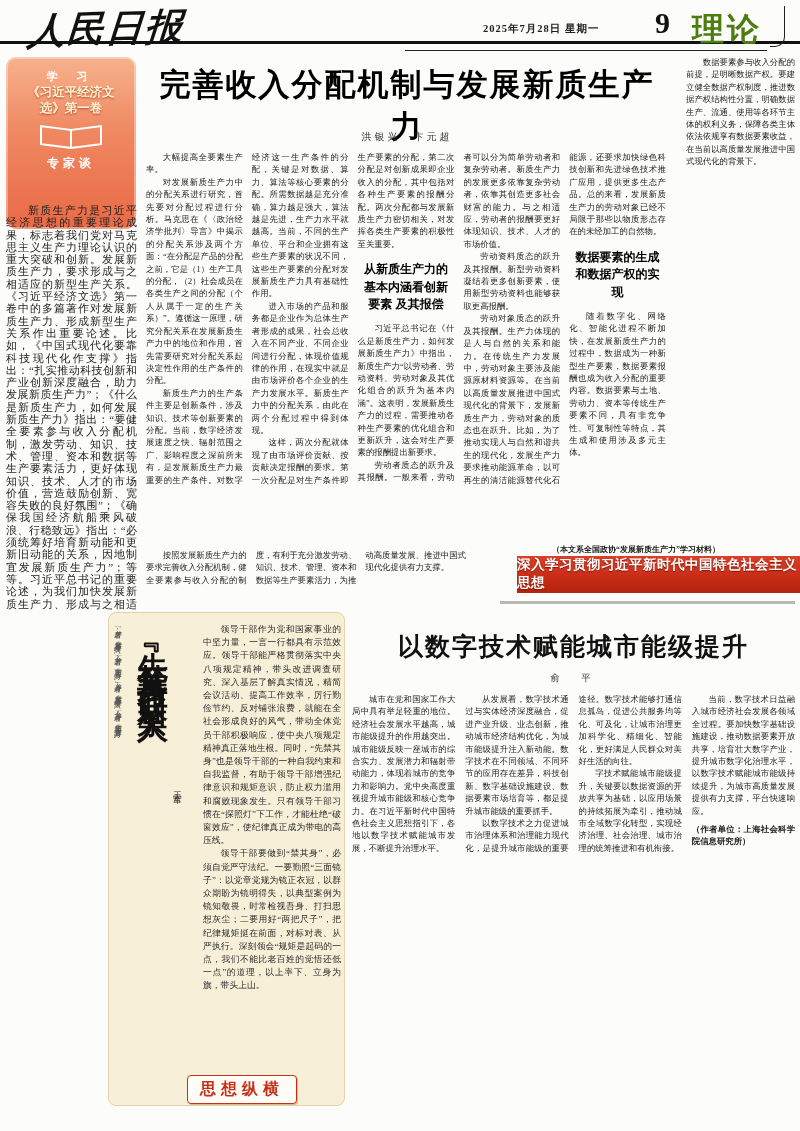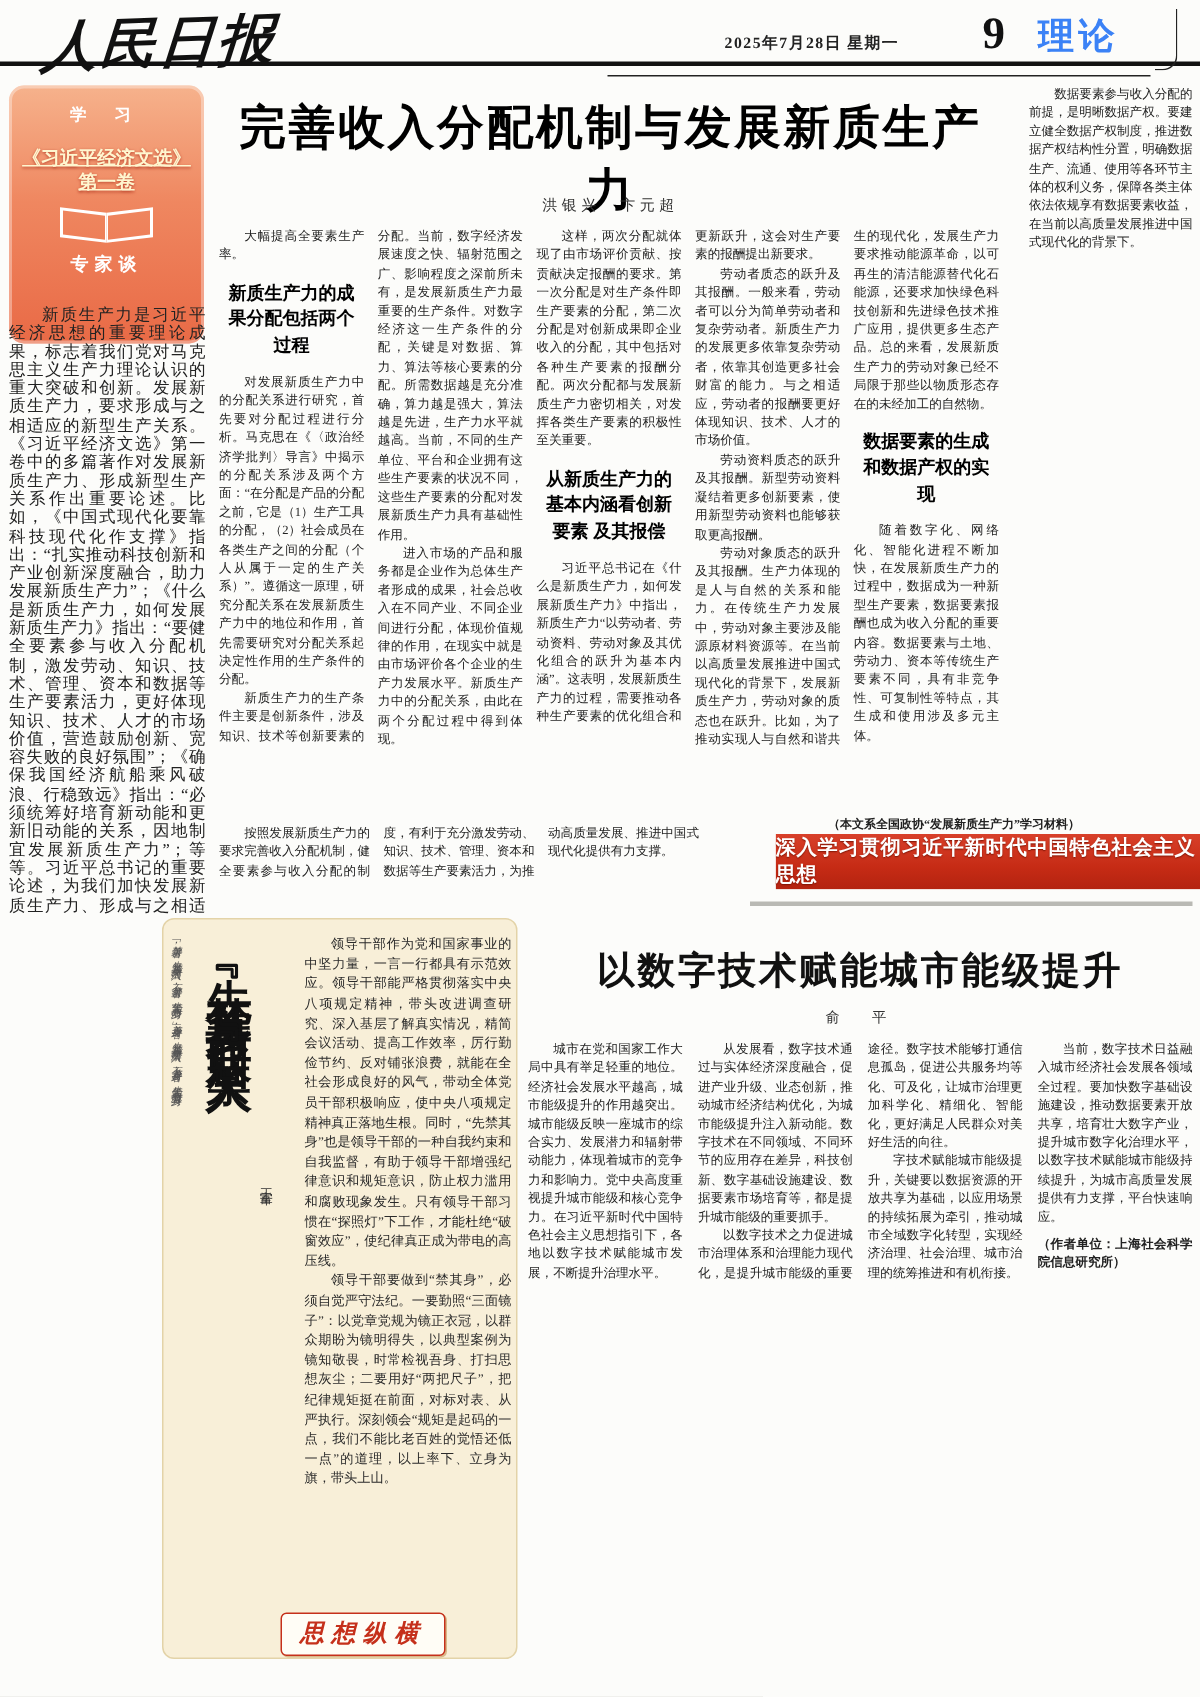--- a/index.html
+++ b/index.html
@@ -5,30 +5,30 @@
   html,body{margin:0;padding:0;background:#e8e8e4;}
   #page{position:relative;width:800px;height:1131px;background:#fcfcfa;margin:0 auto;
         font-family:"Liberation Serif","DejaVu Serif",serif;color:#1c1c1c;overflow:hidden;}
   
   #masthead{position:absolute;left:28px;top:4px;font-size:37px;font-weight:900;
             font-style:italic;transform:skewX(-6deg) rotate(-2deg);letter-spacing:2px;color:#111;}
   #headrule{position:absolute;left:0;top:41px;width:800px;height:3px;background:#111;}
   #headrule2{position:absolute;left:405px;top:50px;width:362px;height:1px;background:#222;}
   #dateline{position:absolute;left:483px;top:22px;font-size:10.5px;font-weight:bold;color:#222;letter-spacing:1px;}
   #pagenum{position:absolute;left:655px;top:6px;font-size:30px;font-weight:900;color:#111;}
-  #sectionname{position:absolute;left:692px;top:8px;font-size:24px;font-weight:900;letter-spacing:3px;color:#3b82f6;}
+  #sectionname{position:absolute;left:692px;top:8px;font-size:32px;font-weight:900;letter-spacing:3px;color:#4d7c0f;}
   #bracket{position:absolute;left:770px;top:6px;width:14px;height:40px;
            border-right:1.5px solid #222;border-bottom:1.5px solid #222;border-bottom-right-radius:10px;}
   
   #expertbox{position:absolute;left:6px;top:57px;width:130px;height:172px;border-radius:10px;
              background:linear-gradient(180deg,#f6b28c 0%,#ef8760 45%,#e96a46 100%);
              text-align:center;color:#fff;box-shadow:inset 0 0 0 2px rgba(255,255,255,.35);}
   #expertbox .tag{margin-top:12px;font-size:11px;letter-spacing:8px;font-weight:bold;color:#fff;}
-  #expertbox .booktitle{margin-top:13px;font-size:12.5px;font-weight:900;color:#fff6cf;
-             text-shadow:0 1px 2px #b8402a;line-height:1.3;padding:0 8px;text-decoration:underline;}
+  #expertbox .booktitle{margin-top:0;font-size:12.5px;font-weight:900;color:#fff6cf;
+             text-shadow:0 1px 2px #b8402a;line-height:1.3;padding:0 20px;}
   .bookicon{width:64px;height:20px;margin:10px auto 2px;position:relative;}
   .bookicon span{position:absolute;top:0;width:28px;height:16px;border:2px solid #fff;background:transparent;}
   .bookicon span:first-child{left:1px;transform:skewY(7deg);border-right:1px solid #fff;}
   .bookicon span:last-child{right:1px;transform:skewY(-7deg);border-left:1px solid #fff;}
   #expertbox .label{margin-top:8px;font-size:12px;font-weight:bold;letter-spacing:4px;color:#fff;}
   #sidebartext{position:absolute;left:6px;top:204px;width:131px;height:406px;
                font-size:11px;line-height:12.3px;text-align:justify;color:#222;overflow:hidden;}
   #sidebartext p{margin:0;text-indent:2em;}
   
   #a1title{position:absolute;left:146px;top:64px;width:522px;text-align:center;
@@ -75,21 +75,21 @@
   #vtitle{position:absolute;left:22px;top:14px;height:466px;
           writing-mode:vertical-rl;font-family:"Liberation Sans","DejaVu Sans",sans-serif;
           font-size:31px;font-weight:900;letter-spacing:6px;color:#111;}
   #vauthor{position:absolute;left:63px;top:172px;writing-mode:vertical-rl;
            font-size:8.5px;letter-spacing:2px;color:#333;}
   #essaytext{position:absolute;left:94px;top:10px;width:138px;height:438px;
              font-size:8.8px;line-height:13.2px;text-align:justify;color:#2a2a2a;overflow:hidden;}
   #essaytext p{margin:0;text-indent:2em;}
   #essaylogo{position:absolute;left:78px;top:462px;background:#fffdf6;border:1.5px solid #c5301b;
              border-radius:4px;padding:3px 12px;color:#c5301b;font-weight:900;font-size:16px;
-             letter-spacing:5px;font-style:italic;box-shadow:1px 1px 0 #d9b98a;}
+             letter-spacing:5px;box-shadow:1px 1px 0 #d9b98a;}
 </style>
 </head>
 <body>
 
 <div id="page">
 
   <div id="masthead">人民日报</div>
   <div id="headrule"></div>
   <div id="headrule2"></div>
   <div id="dateline">2025年7月28日 星期一</div>
@@ -109,22 +109,20 @@
   <div id="sidebartext" class="bodycols">
       <p>新质生产力是习近平经济思想的重要理论成果，标志着我们党对马克思主义生产力理论认识的重大突破和创新。发展新质生产力，要求形成与之相适应的新型生产关系。《习近平经济文选》第一卷中的多篇著作对发展新质生产力、形成新型生产关系作出重要论述。比如，《中国式现代化要靠科技现代化作支撑》指出：“扎实推动科技创新和产业创新深度融合，助力发展新质生产力”；《什么是新质生产力，如何发展新质生产力》指出：“要健全要素参与收入分配机制，激发劳动、知识、技术、管理、资本和数据等生产要素活力，更好体现知识、技术、人才的市场价值，营造鼓励创新、宽容失败的良好氛围”；《确保我国经济航船乘风破浪、行稳致远》指出：“必须统筹好培育新动能和更新旧动能的关系，因地制宜发展新质生产力”；等等。习近平总书记的重要论述，为我们加快发展新质生产力、形成与之相适应的新型生产关系提供了根本遵循。</p>
       <p>收入分配是生产关系的重要内容。在构建新型生产关系过程中，完善收入分配制度具有重要作用。对收入分配制度进行分析和研究，通常可以运用马克思主义的分配理论和关于劳动过程的研究方法。同时，把发展新质生产力和完善收入分配机制结合起来研究，有助于更好激发各类生产要素活力，</p>
     </div>
 
   <div id="a1title">完善收入分配机制与发展新质生产力</div>
   <div id="a1authors">洪银兴　卞元超</div>
 
   <div id="a1cols" class="bodycols">
     <p>大幅提高全要素生产率。</p>
-    <p class="subhead">新质生产力的成
-果分配包括两个过程</p>
     <span><p>对发展新质生产力中的分配关系进行研究，首先要对分配过程进行分析。马克思在《〈政治经济学批判〉导言》中揭示的分配关系涉及两个方面：“在分配是产品的分配之前，它是（1）生产工具的分配，（2）社会成员在各类生产之间的分配（个人从属于一定的生产关系）”。遵循这一原理，研究分配关系在发展新质生产力中的地位和作用，首先需要研究对分配关系起决定性作用的生产条件的分配。</p><p>新质生产力的生产条件主要是创新条件，涉及知识、技术等创新要素的分配。当前，数字经济发展速度之快、辐射范围之广、影响程度之深前所未有，是发展新质生产力最重要的生产条件。对数字经济这一生产条件的分配，关键是对数据、算力、算法等核心要素的分配。所需数据越是充分准确，算力越是强大，算法越是先进，生产力水平就越高。当前，不同的生产单位、平台和企业拥有这些生产要素的状况不同，这些生产要素的分配对发展新质生产力具有基础性作用。</p><p>进入市场的产品和服务都是企业作为总体生产者形成的成果，社会总收入在不同产业、不同企业间进行分配，体现价值规律的作用，在现实中就是由市场评价各个企业的生产力发展水平。新质生产力中的分配关系，由此在两个分配过程中得到体现。</p><p>这样，两次分配就体现了由市场评价贡献、按贡献决定报酬的要求。第一次分配是对生产条件即生产要素的分配，第二次分配是对创新成果即企业收入的分配，其中包括对各种生产要素的报酬分配。两次分配都与发展新质生产力密切相关，对发挥各类生产要素的积极性至关重要。</p></span>
     <p class="subhead">从新质生产力的
 基本内涵看创新要素
 及其报偿</p>
     <span><p>习近平总书记在《什么是新质生产力，如何发展新质生产力》中指出，新质生产力“以劳动者、劳动资料、劳动对象及其优化组合的跃升为基本内涵”。这表明，发展新质生产力的过程，需要推动各种生产要素的优化组合和更新跃升，这会对生产要素的报酬提出新要求。</p><p>劳动者质态的跃升及其报酬。一般来看，劳动者可以分为简单劳动者和复杂劳动者。新质生产力的发展更多依靠复杂劳动者，依靠其创造更多社会财富的能力。与之相适应，劳动者的报酬要更好体现知识、技术、人才的市场价值。</p><p>劳动资料质态的跃升及其报酬。新型劳动资料凝结着更多创新要素，使用新型劳动资料也能够获取更高报酬。</p><p>劳动对象质态的跃升及其报酬。生产力体现的是人与自然的关系和能力。在传统生产力发展中，劳动对象主要涉及能源原材料资源等。在当前以高质量发展推进中国式现代化的背景下，发展新质生产力，劳动对象的质态也在跃升。比如，为了推动实现人与自然和谐共生的现代化，发展生产力要求推动能源革命，以可再生的清洁能源替代化石能源，还要求加快绿色科技创新和先进绿色技术推广应用，提供更多生态产品。总的来看，发展新质生产力的劳动对象已经不局限于那些以物质形态存在的未经加工的自然物。</p></span>
     <p class="subhead">数据要素的生成
 和数据产权的实现</p>
     <span><p>随着数字化、网络化、智能化进程不断加快，在发展新质生产力的过程中，数据成为一种新型生产要素，数据要素报酬也成为收入分配的重要内容。数据要素与土地、劳动力、资本等传统生产要素不同，具有非竞争性、可复制性等特点，其生成和使用涉及多元主体。</p></span>
   </div>
 

